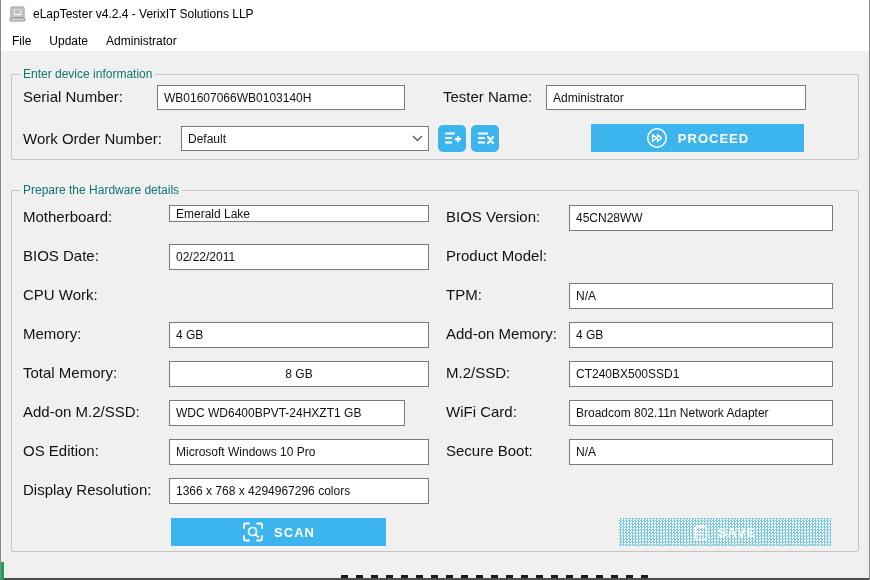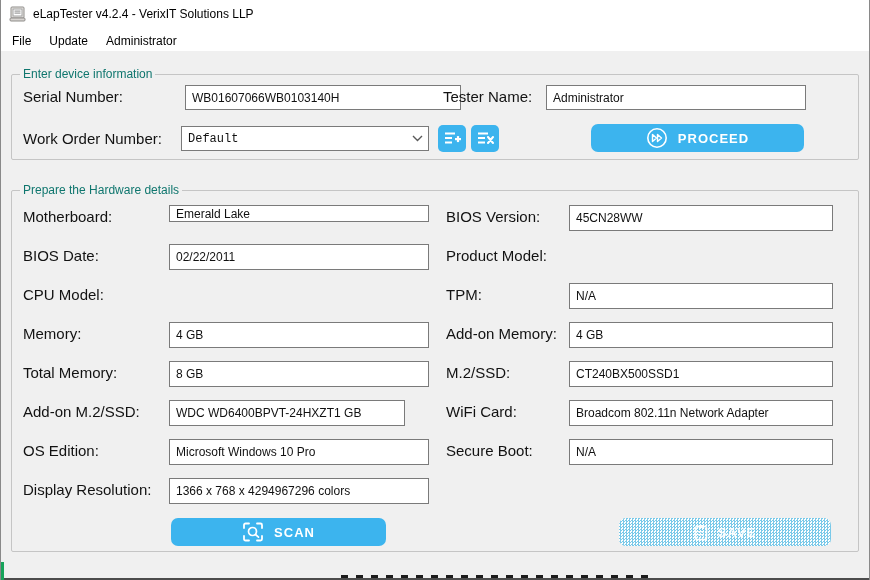--- a/index.html
+++ b/index.html
@@ -46,21 +46,21 @@
 
   
   .combobox{
     position:absolute; background:#ffffff; border:1px solid #7a7a7a;
     display:flex; align-items:center; justify-content:space-between;
     padding:0 5px 0 6px; font-size:12px; color:#111; cursor:default;
   }
 
   
   .btn-blue{
-    position:absolute; background:#3cb4ee; border:none; border-radius:7px;
+    position:absolute; background:#3cb4ee; border:none; border-radius:1px;
     display:flex; align-items:center; justify-content:center; gap:10px;
     color:#ffffff; font-weight:bold; font-size:13px; letter-spacing:1px;
     font-family:"Liberation Sans","DejaVu Sans",sans-serif; cursor:pointer;
   }
   .btn-square{
     position:absolute; width:28px; height:27px; background:#3cb4ee; border:none;
     border-radius:5px; display:flex; align-items:center; justify-content:center; cursor:pointer;
   }
   .btn-disabled{
     background:transparent;
@@ -100,27 +100,27 @@
     <span class="menu-item">File</span>
     <span class="menu-item">Update</span>
     <span class="menu-item">Administrator</span>
   </div>
 
   <div class="groupbox" id="group-device">
     <span class="group-title">Enter device information</span>
   </div>
 
   <span class="field-label" style="left:22px; top:88px;">Serial Number:</span>
-  <input class="textbox" style="left: 184px; top: 85px; width: 276px; height: 25px;" value="WB01607066WB0103140H">
+  <input class="textbox" style="left: 156px; top: 85px; width: 248px; height: 25px;" value="WB01607066WB0103140H">
 
   <span class="field-label" style="left:442px; top:88px;">Tester Name:</span>
   <input class="textbox" style="left: 545px; top: 85px; width: 260px; height: 25px;" value="Administrator">
 
   <span class="field-label" style="left:22px; top:130px;">Work Order Number:</span>
-  <div class="combobox" style="left:180px; top:126px; width:248px; height:25px;font-family:Liberation Mono, monospace;">
+  <div class="combobox" style="left:180px; top:126px; width:248px; height:25px;">
     <span>Default</span>
     <span style="display:inline-flex;">
       <svg width="11" height="7" viewBox="0 0 11 7">
           <path d="M1 1 L5.5 5.5 L10 1" fill="none" stroke="#5a5a5a" stroke-width="1.4"></path>
         </svg>
     </span>
   </div>
 
   <button class="btn-square" style="left:437px; top:125px;">
     <span style="display:inline-flex;">
@@ -158,27 +158,27 @@
   <div class="groupbox" id="group-hw">
     <span class="group-title">Prepare the Hardware details</span>
   </div>
 
   <span class="field-label" style="left:22px; top:208px;">Motherboard:</span>
   <input class="textbox" style="left: 168px; top: 205px; width: 260px; height: 17px;" value="Emerald Lake">
 
   <span class="field-label" style="left:22px; top:247px;">BIOS Date:</span>
   <input class="textbox" style="left: 168px; top: 244px; width: 260px; height: 26px;" value="02/22/2011">
 
-  <span class="field-label" style="left:22px; top:286px;">CPU Model:</span>
+  <span class="field-label" style="left:22px; top:286px;">CPU Work:</span>
 
   <span class="field-label" style="left:22px; top:325px;">Memory:</span>
   <input class="textbox" style="left: 168px; top: 322px; width: 260px; height: 26px;" value="4 GB">
 
   <span class="field-label" style="left:22px; top:364px;">Total Memory:</span>
-  <input class="textbox" style="left: 168px; top: 361px; width: 260px; height: 26px;" value="8 GB">
+  <input class="textbox" style="left: 168px; top: 361px; width: 260px; height: 26px; text-align: center;" value="8 GB">
 
   <span class="field-label" style="left:22px; top:403px;">Add-on M.2/SSD:</span>
   <input class="textbox" style="left: 168px; top: 400px; width: 236px; height: 26px;" value="WDC WD6400BPVT-24HXZT1 GB">
 
   <span class="field-label" style="left:22px; top:442px;">OS Edition:</span>
   <input class="textbox" style="left: 168px; top: 439px; width: 260px; height: 26px;" value="Microsoft Windows 10 Pro">
 
   <span class="field-label" style="left:22px; top:481px;">Display Resolution:</span>
   <input class="textbox" style="left: 168px; top: 478px; width: 260px; height: 26px;" value="1366 x 768 x 4294967296 colors">
 

